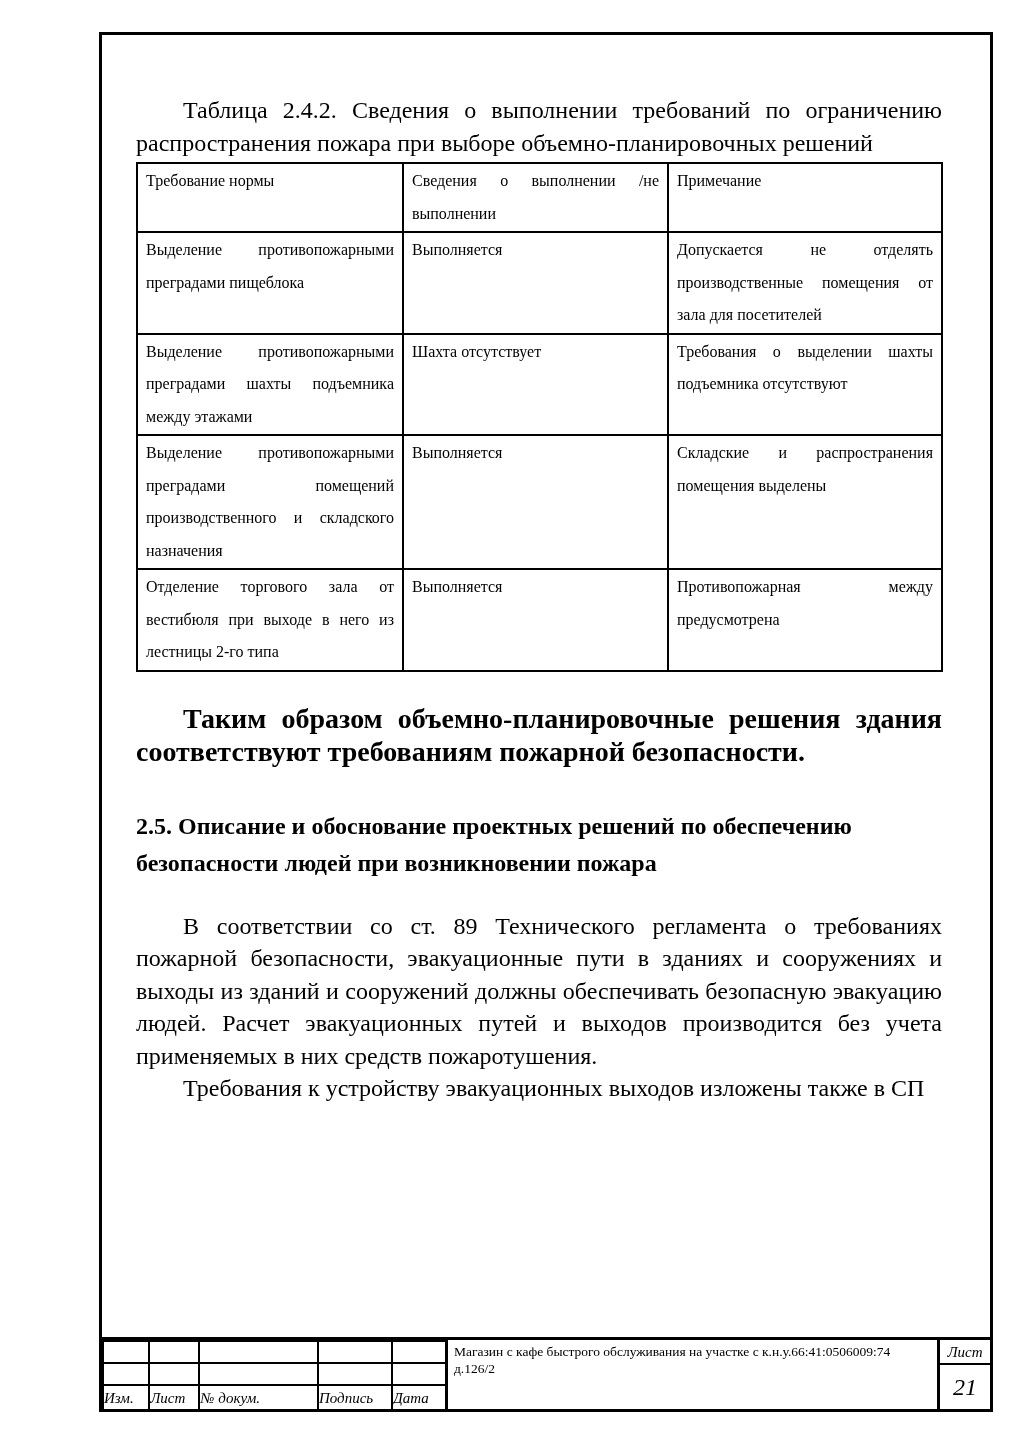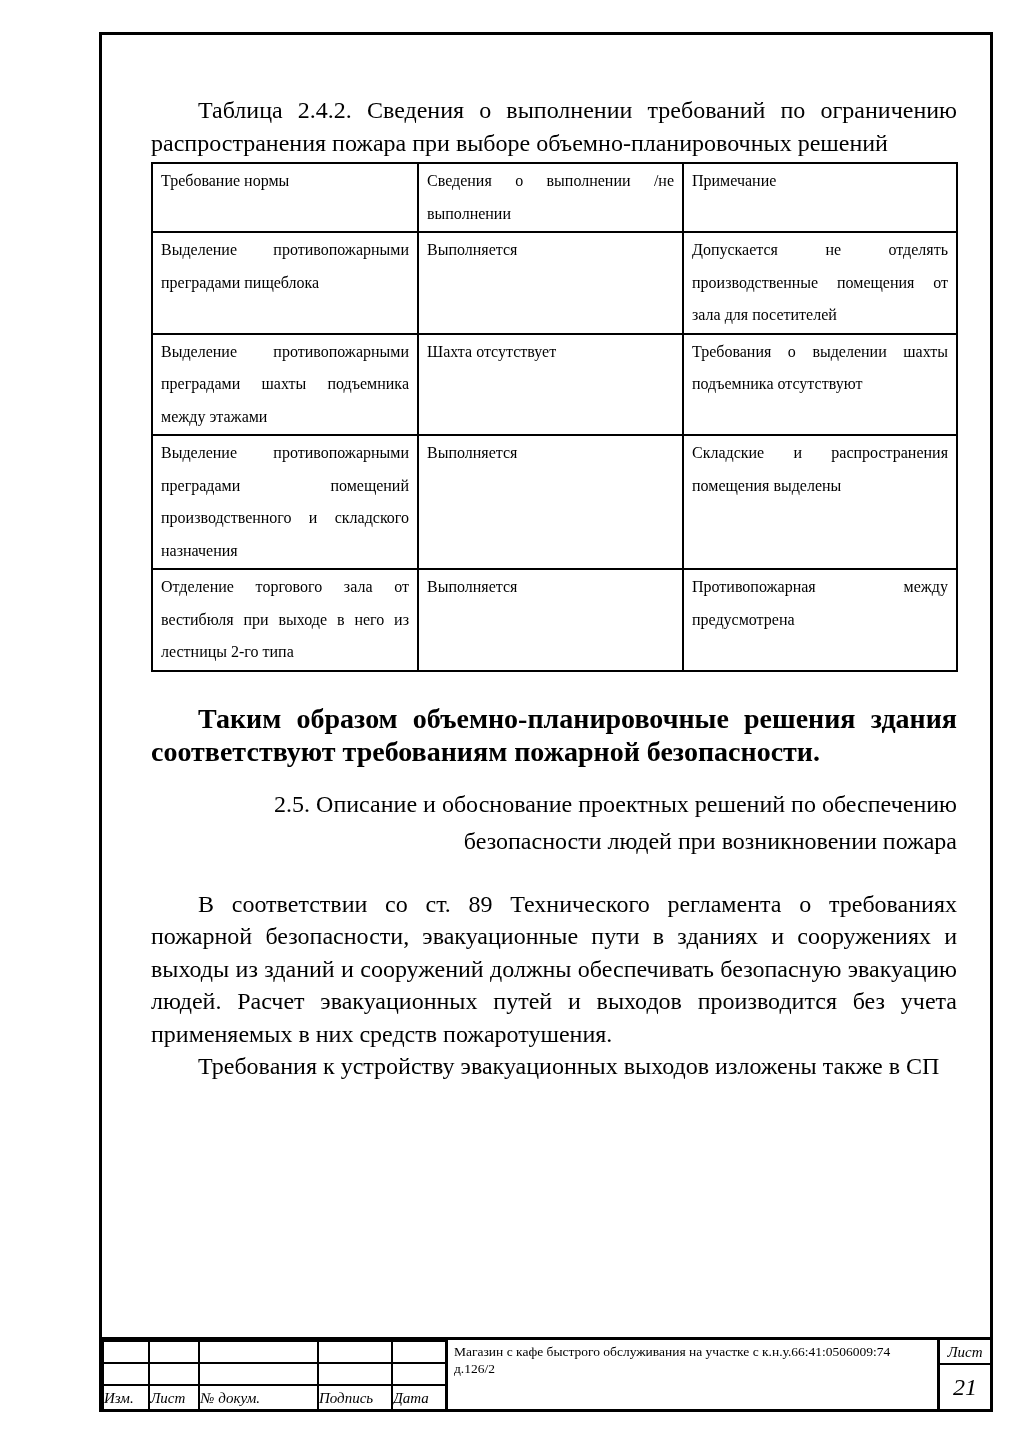--- a/index.html
+++ b/index.html
@@ -2,37 +2,37 @@
 <html><head>
 <meta charset="utf-8">
 <style>
   * { margin:0; padding:0; box-sizing:border-box; }
   html,body { width:1024px; height:1448px; background:#ffffff; overflow:hidden;
     font-family:"Liberation Serif", serif; color:#000; }
 
   .page-frame { position:absolute; left:99px; top:32px; width:894px; height:1380px;
     border:3px solid #000; }
 
-  .content { position:absolute; left:151px; top:94px; width:806px; }
+  .content { position:absolute; left:136px; top:94px; width:806px; }
 
   .caption { font-size:24px; line-height:33px; text-align:justify; text-indent:47px; }
 
   table.norm { border-collapse:collapse; table-layout:fixed; width:805px; margin-top:2px; }
   table.norm col.c1 { width:266px; }
   table.norm col.c2 { width:265px; }
   table.norm col.c3 { width:274px; }
   table.norm td { border:2px solid #000; vertical-align:top; padding:1px 8px;
     font-size:16px; line-height:32.5px; text-align:justify; }
   table.norm td:last-child { }
 
   .conclusion { margin-top:30px; font-size:28px; line-height:33px; font-weight:bold;
     text-align:justify; text-indent:47px; }
 
-  .section-heading { margin-top:18px; font-size:24px; line-height:37px; font-weight:normal;
-    text-align:right; }
+  .section-heading { margin-top:40px; font-size:24px; line-height:37px; font-weight:bold;
+    text-align:left; }
 
   .para { margin-top:28px; font-size:24px; line-height:32.5px; text-align:justify;
     text-indent:47px; }
   .para.cont { margin-top:0; }
 
   
   .titleblock { position:absolute; left:0; right:0; bottom:0; height:72px;
     border-top:3px solid #000; display:flex; background:#fff; }
 
   table.tb-left { border-collapse:collapse; table-layout:fixed; width:346px; height:72px;

